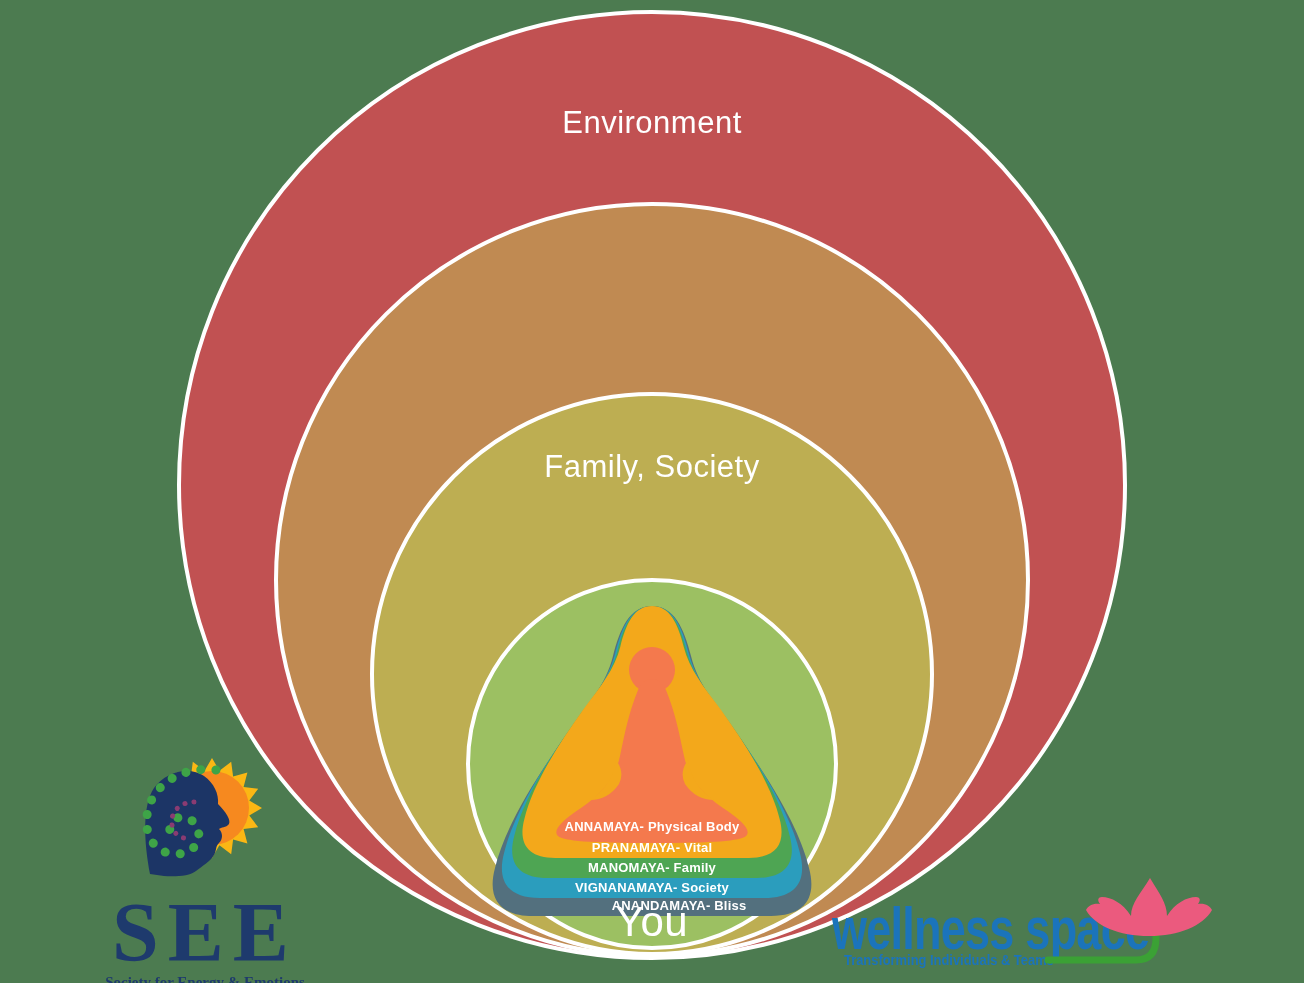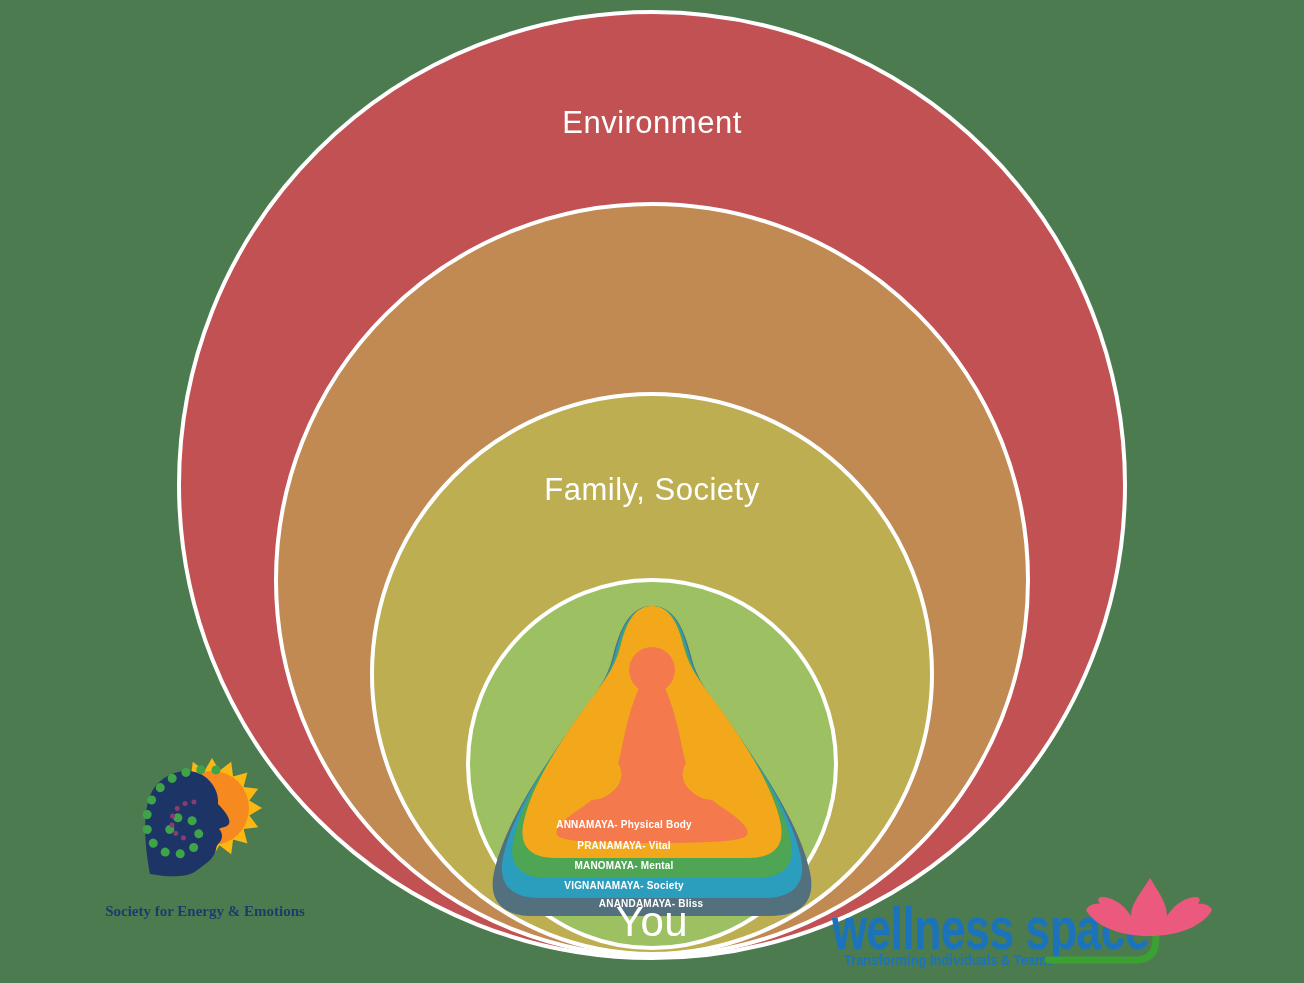--- a/index.html
+++ b/index.html
@@ -25,32 +25,32 @@
     transform:translateX(-50%);
     color:#ffffff;
     white-space:nowrap;
     z-index:6;
     font-size:31px;
     font-weight:400;
     letter-spacing:0.5px;
   }
   .lbl-env{ top:105px; }
   .lbl-exp{ top:291px; }
-  .lbl-fam{ top:472px; }
+  .lbl-fam{ top:449px; }
   .lbl-you{ top:898px; font-size:42px; font-weight:400; }
   .aura{
     position:absolute; left:477px; top:594px; z-index:5;
   }
   .kosha-label{
     position:absolute;
-    left:624px;
+    left:652px;
     transform:translateX(-50%);
     color:#ffffff;
     font-weight:bold;
-    font-size:10px;
+    font-size:13px;
     letter-spacing:0.2px;
     white-space:nowrap;
     z-index:6;
   }
   .k0{ top:819px; }
   .k1{ top:840px;text-align:right; }
   .k2{ top:860px; }
   .k3{ top:880px; }
   .k4{ top:898px;margin-left:27px; }
   
@@ -117,35 +117,36 @@
 
     <circle cx="175" cy="76" r="23" fill="#F4794D"></circle>
     <path d="M161 96 C152 118 148 138 143 162 C138 186 124 200 104 214 C86 226 75 236 81 242 C87 247 112 249 175 249 C238 249 263 247 269 242 C275 236 264 226 246 214 C226 200 212 186 207 162 C202 138 198 118 189 96 C185 88 181 85 175 85 C169 85 165 88 161 96 Z" fill="#F4794D"></path>
 
     <path d="M139 166 Q135 192 113 206 Q131 206 142 190 Q148 178 139 166 Z" fill="#F3A81B"></path>
     <path d="M211 166 Q215 192 237 206 Q219 206 208 190 Q202 178 211 166 Z" fill="#F3A81B"></path>
   </svg>
 
   <div class="kosha-label k0">ANNAMAYA- Physical Body</div>
   <div class="kosha-label k1">PRANAMAYA- Vital</div>
-  <div class="kosha-label k2">MANOMAYA- Mental</div>
+  <div class="kosha-label k2">MANOMAYA- Family</div>
   <div class="kosha-label k3">VIGNANAMAYA- Society</div>
   <div class="kosha-label k4">ANANDAMAYA- Bliss</div>
 
   <div class="see-logo">
     <svg width="170" height="155" viewBox="0 0 170 155">
 
       <polygon points="142,66 129.3,73.4 138.2,85.2 123.6,87.1 127.4,101.4 113.1,97.6 111.2,112.2 99.4,103.3 92,116 84.6,103.3 72.8,112.2 70.9,97.6 56.6,101.4 60.4,87.1 45.8,85.2 60.4,73.4 42,66 54.7,58.6 45.8,46.8 60.4,44.9 56.6,30.6 70.9,34.4 72.8,19.8 84.6,28.7 92,16 99.4,28.7 111.2,19.8 113.1,34.4 127.4,30.6 123.6,44.9 138.2,46.8 129.3,58.6" fill="#FBB714"></polygon>
       <circle cx="92" cy="66" r="37" fill="#F6891F"></circle>
 
       <path d="M30 132 C24 100 22 64 34 46 C46 29 70 24 84 34 C94 41 99 52 98 62 C106 70 111 78 109 82 C106 86 101 85 99 87 C103 91 103 97 99 101 C95 105 97 108 94 113 C90 120 82 124 76 129 C70 134 55 135 44 134 Z" fill="#1C3566"></path>
 
       <path fill="none" stroke-width="9" stroke-linecap="round" stroke-dasharray="0.1 15" d="M96 28 C62 24 34 42 28 68 C22 94 36 112 56 112 C74 112 83 98 77 85 C72 74 58 72 52 80 C47 87 51 95 58 95" stroke="#3EA447"></path>
       <path fill="none" stroke-width="5" stroke-linecap="round" stroke-dasharray="0.1 9" d="M74 60 C60 60 50 70 52 83 C54 94 64 99 70 94" stroke="#8A3B72"></path>
     </svg>
+    <div class="see-acronym" style="color: rgb(30, 58, 109);">SEE</div>
     <div class="see-tagline" style="color: rgb(30, 58, 109);">Society for Energy &amp; Emotions</div>
   </div>
 
   <div class="ws-logo">
     <div class="ws-wordmark" style="color: rgb(27, 116, 187);">wellness space</div>
     <div class="ws-tagline" style="color: rgb(27, 116, 187);">Transforming Individuals &amp; Teams</div>
     <svg class="ws-art" width="180" height="100" viewBox="0 0 180 100">
       <path fill="none" stroke-width="7" stroke-linecap="round" d="M8 90 L96 90 Q116 90 116 68 L116 60" stroke="#3BA135"></path>
       <path d="M110 8 C101 23 91 33 91 46 C83 33 71 27 62 27 C58 27 57 30 60 34 C53 33 48 36 46 40 C55 56 79 66 109 66 C139 66 163 56 172 40 C170 36 165 33 158 34 C161 30 160 27 156 27 C147 27 135 33 127 46 C127 33 119 23 110 8 Z" fill="#EB5A7E"></path>
     </svg>

